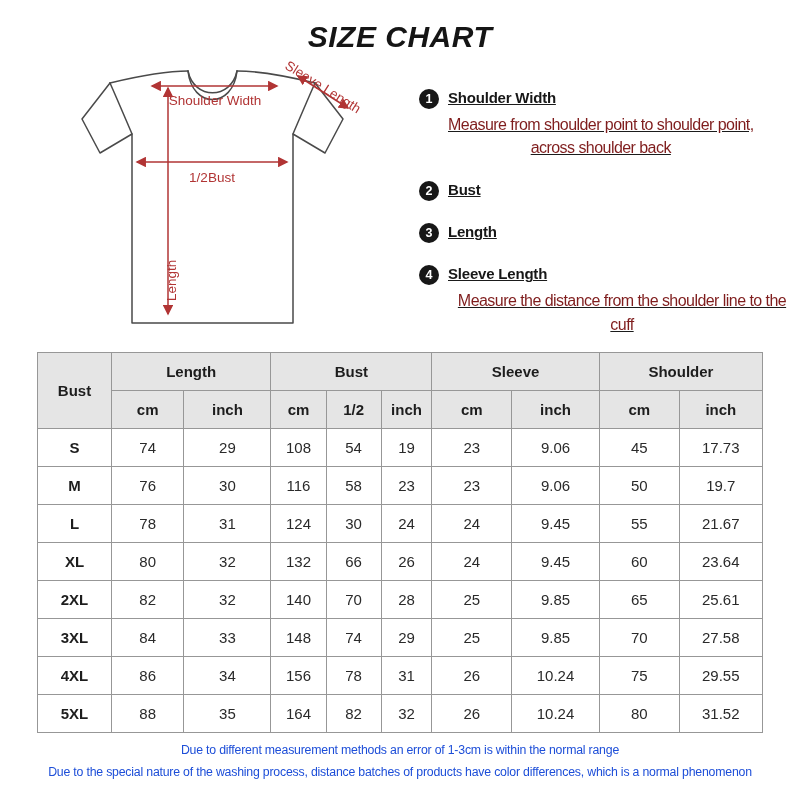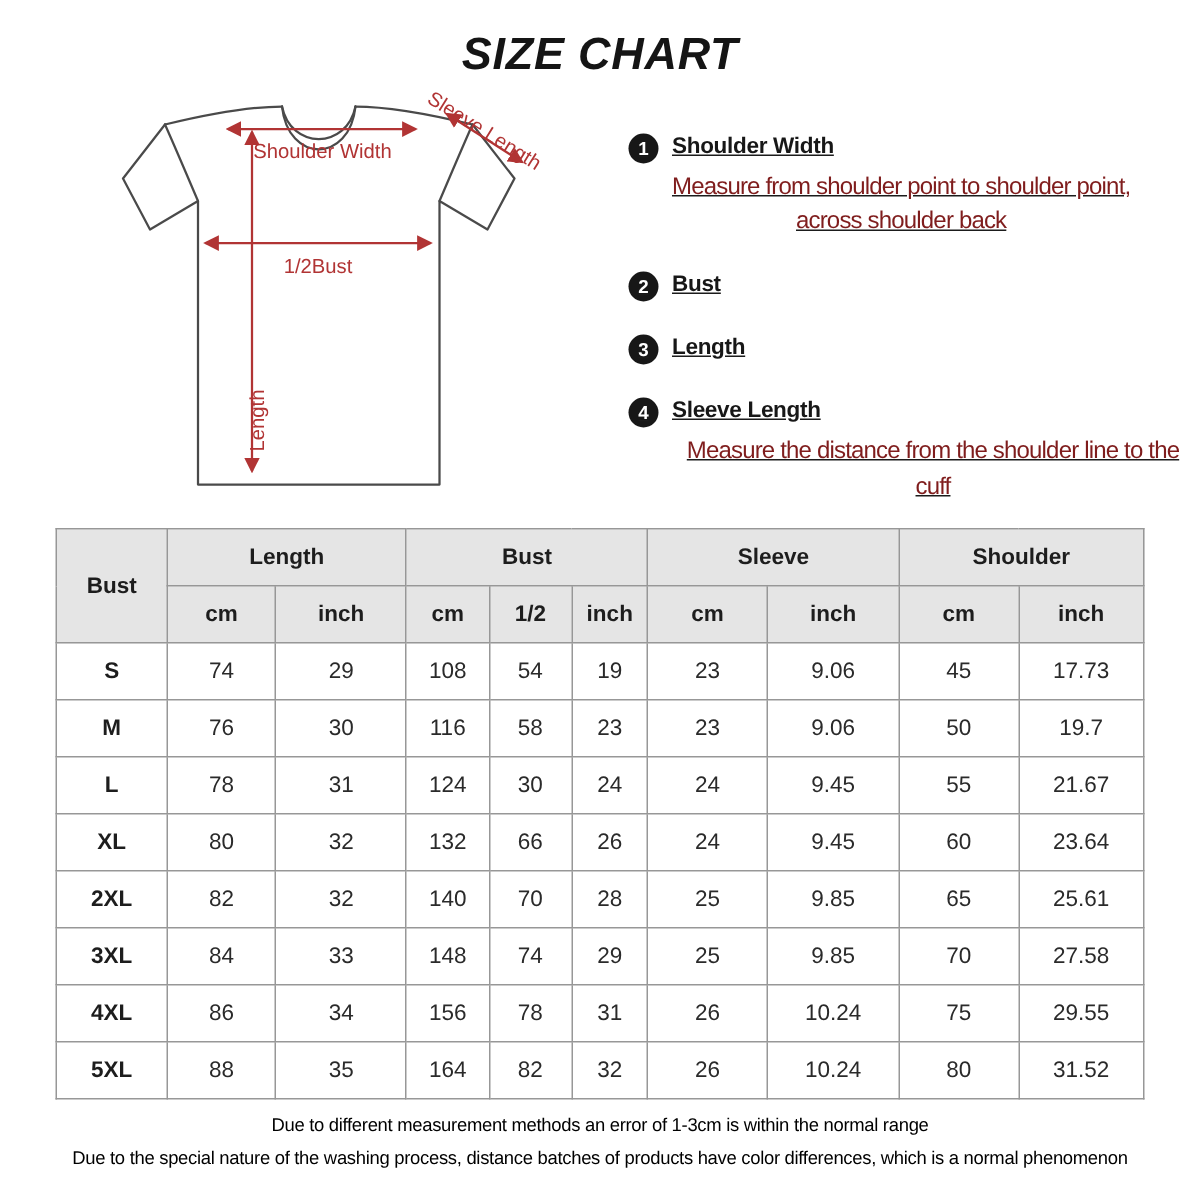--- a/index.html
+++ b/index.html
@@ -37,21 +37,21 @@
     table-layout:fixed; text-align:center; border:1px solid #8e8e8e;
   }
   .size-table th, .size-table td {
     border:1px solid #979797; height:37px; padding:0; vertical-align:middle;
   }
   .size-table thead th { background:#e5e5e5; font-size:15px; font-weight:bold; color:#1d1d1d; }
   .size-table tbody td { font-size:15px; color:#2a2a2a; background:#fff; }
   .size-table td.size-cell { font-weight:bold; color:#1d1d1d; }
 
   .footer { margin-top:10px; text-align:center; }
-  .footer-line { font-size:12.3px; letter-spacing:-0.2px; color:#000000; margin:0 0 8px; }
+  .footer-line { font-size:12.3px; letter-spacing:-0.2px; color:#1d4ed8; margin:0 0 8px; }
 </style>
 </head>
 <body>
 
 <div class="page">
 
   <h1 class="title">SIZE CHART</h1>
 
   <div class="top">
 

